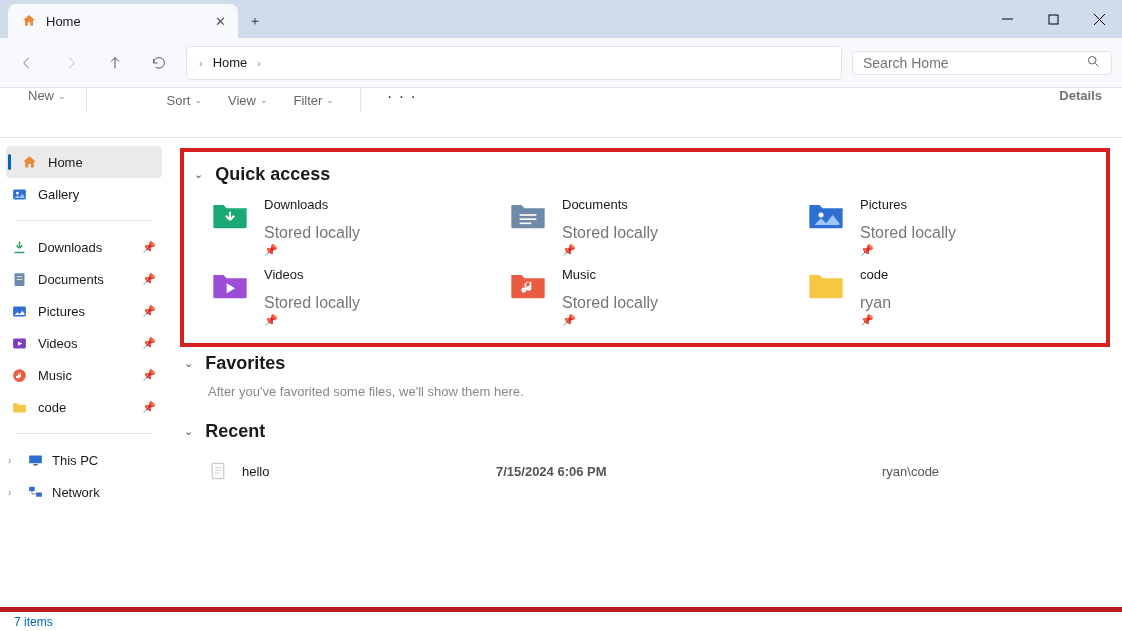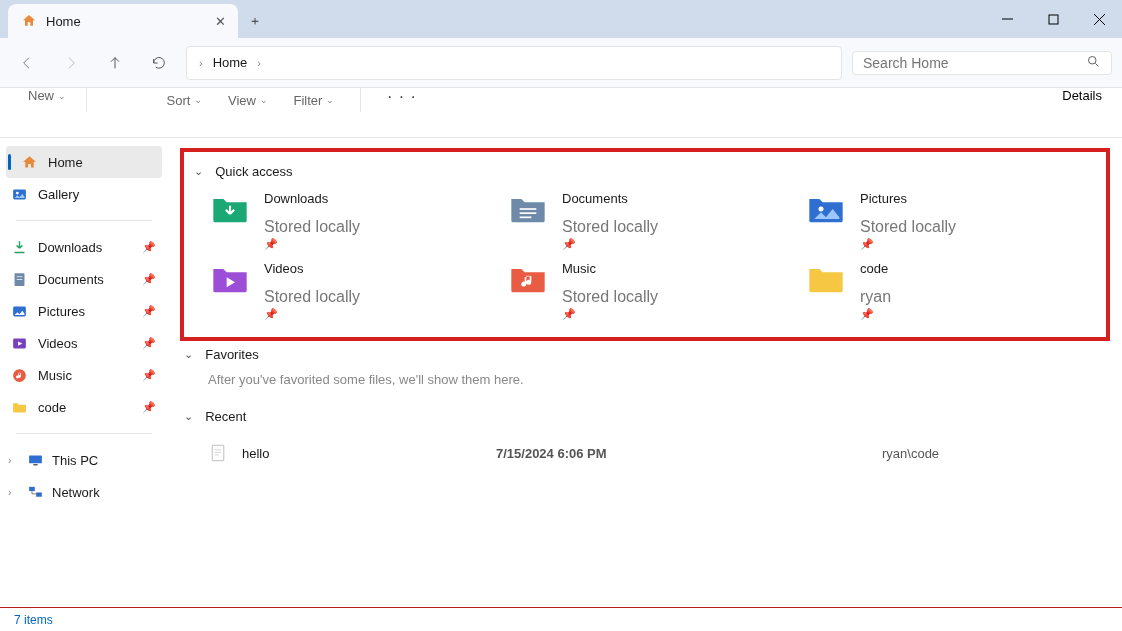--- a/index.html
+++ b/index.html
@@ -26,59 +26,59 @@
     .search-icon { color: #555; }
 
     
     .toolbar { display: flex; align-items: flex-start; height: 50px; border-bottom: 1px solid #e5e5e5; padding: 0 20px; gap: 20px; background: #fff; }
     .toolbar .tb-item { display: flex; align-items: center; gap: 4px; color: #666; font-size: 13px; cursor: pointer; }
     .toolbar .tb-item .chev { font-size: 9px; color: #888; }
     .tb-sep { height: 24px; width: 1px; background: #e5e5e5; }
     .toolbar .spacer { flex: 1; }
     .tb-new { color: #888; margin-left: 8px; }
     .tb-group { display: flex; gap: 26px; margin-left: 60px; }
-    .tb-details { color: #000000; cursor: pointer; }
+    .tb-details { color: #737373; cursor: pointer; font-weight: bold; }
     .tb-more { font-size: 16px; color: #333; cursor: pointer; letter-spacing: 1px; }
 
     
     .body { display: flex; height: calc(631px - 38px - 50px - 50px - 24px); }
 
     
     .sidebar { width: 168px; background: #fff; padding-top: 8px; overflow-y: auto; }
     .sb-item { display: flex; align-items: center; height: 32px; padding-left: 10px; gap: 10px; cursor: pointer; position: relative; }
     .sb-item.active { background: #eaeaea; border-radius: 4px; margin: 0 6px; padding-left: 14px; }
     .sb-item.active::before { content: ""; position: absolute; left: 2px; top: 8px; bottom: 8px; width: 3px; background: #0067c0; border-radius: 2px; }
     .sb-item .pin { margin-left: auto; margin-right: 12px; color: #888; font-size: 11px; }
     .sb-sep { height: 1px; background: #e5e5e5; margin: 10px 16px; }
     .sb-tree { display: flex; align-items: center; height: 32px; padding-left: 8px; gap: 8px; cursor: pointer; }
     .sb-tree .tree-chev { color: #888; font-size: 10px; width: 10px; }
 
     
     .main { flex: 1; padding: 10px 12px; overflow-y: auto; }
     .highlight-box { border: 4px solid #d62020; padding: 10px 6px 6px 6px; margin-bottom: 4px; }
     .section-hdr { display: flex; align-items: center; gap: 12px; padding: 2px 4px; cursor: pointer; }
     .section-hdr .chev { color: #555; font-size: 11px; }
-    .section-hdr .title { font-weight: 400; font-size: 13px; }
+    .section-hdr .title { font-weight: 700; font-size: 18px; }
     .qa-grid { display: grid; grid-template-columns: repeat(3, 1fr); gap: 10px 20px; padding: 10px 18px; }
     .qa-item { display: flex; align-items: flex-start; gap: 12px; cursor: pointer; }
     .qa-icon { width: 44px; height: 36px; display: flex; align-items: center; justify-content: center; }
     .qa-text .name { font-size: 13px; }
     .qa-text .sub { font-size: 16px; color: #777; margin-top: 12px; }
     .qa-text .pin-ind { color: #999; font-size: 11px; margin-top: 2px; }
 
     .fav-empty { color: #888; padding: 8px 28px; font-size: 13px; }
 
     .recent-row { display: flex; align-items: center; padding: 6px 28px; gap: 14px; cursor: pointer; }
     .recent-row .ricon { width: 20px; display: flex; justify-content: center; color: #666; }
     .recent-row .rname { width: 240px; }
     .recent-row .rdate { flex: 1; color: #555; font-weight: bold; }
     .recent-row .rpath { width: 200px; color: #555; }
 
     
-    .statusbar { height: 24px; border-top: 1px solid #b91c1c; display: flex; align-items: center; padding: 0 14px; font-size: 12px; color: #0067c0; }
+    .statusbar { height: 24px; border-top: 5px solid #b91c1c; display: flex; align-items: center; padding: 0 14px; font-size: 12px; color: #0067c0; }
 
     
     .ico { width: 18px; height: 18px; display: inline-flex; align-items: center; justify-content: center; }
     .ico-lg { width: 40px; height: 34px; }
   </style>
 </head>
 <body>
 
 <div class="titlebar">
   <div class="tab">

